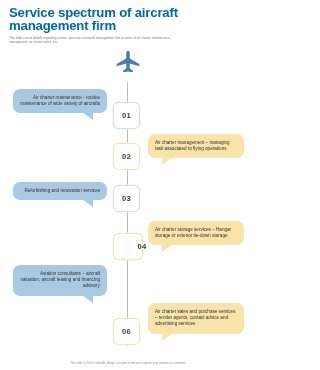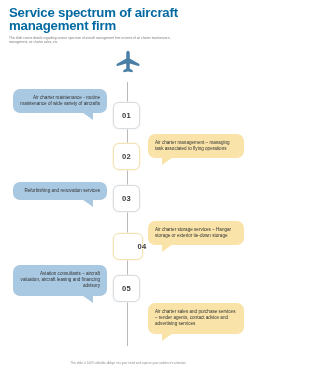--- a/index.html
+++ b/index.html
@@ -183,24 +183,24 @@
     <span class="tail"></span>
   </div>
   <div class="badge yellow" style="top:233px;padding-left:28px;">
     <span>04</span>
   </div>
 
   <div class="callout blue" style="left:13px; top:265px; width:94px;">
     <span>Aviation consultants – aircraft valuation, aircraft leasing and financing advisory</span>
     <span class="tail"></span>
   </div>
-  <div class="badge blue" style="top:275px;">
-    <span>05</span>
-  </div>
 
   <div class="callout yellow" style="left:148px; top:303px; width:96px;">
     <span>Air charter sales and purchase services – render agents, contact advice and advertising services</span>
     <span class="tail"></span>
   </div>
+  <div class="badge yellow" style="top:318px;">
+    <span>06</span>
+  </div>
 
   <div class="footer">This slide is 100% editable. Adapt it to your need and capture your audience's attention</div>
 
 </div>
 
 </body></html>

